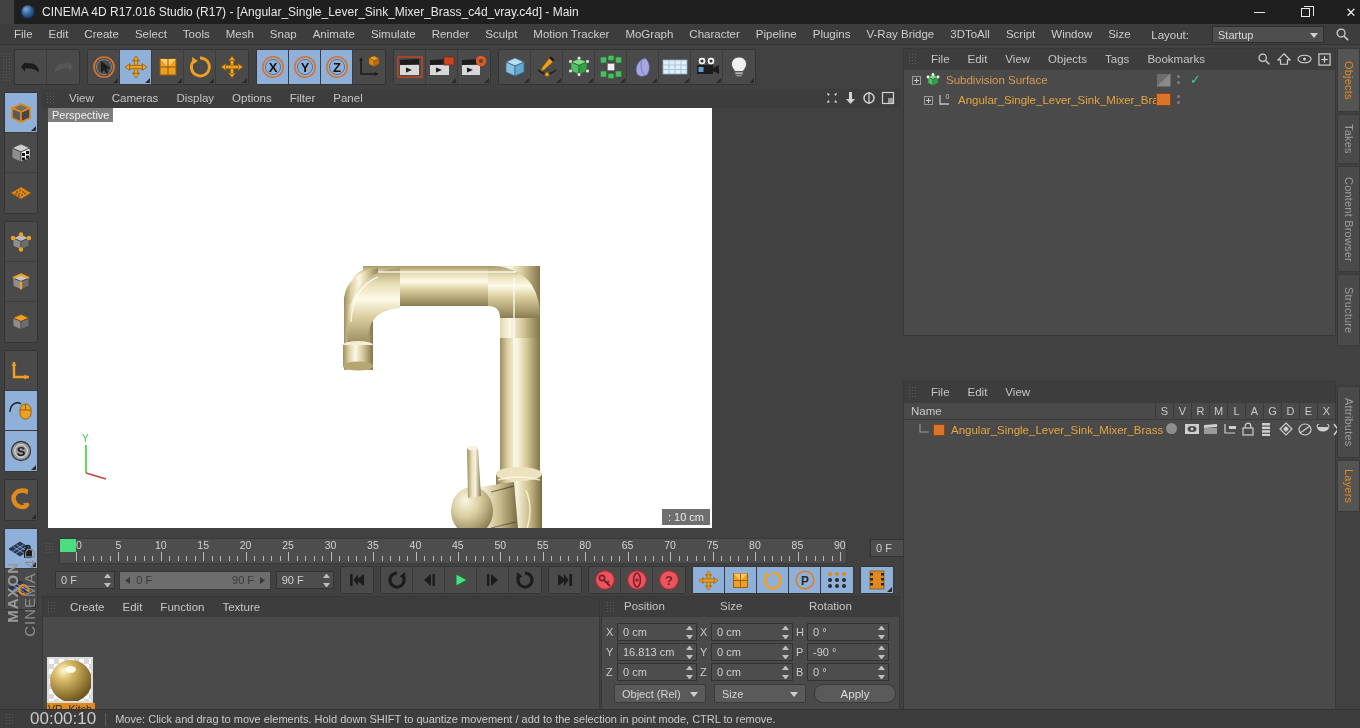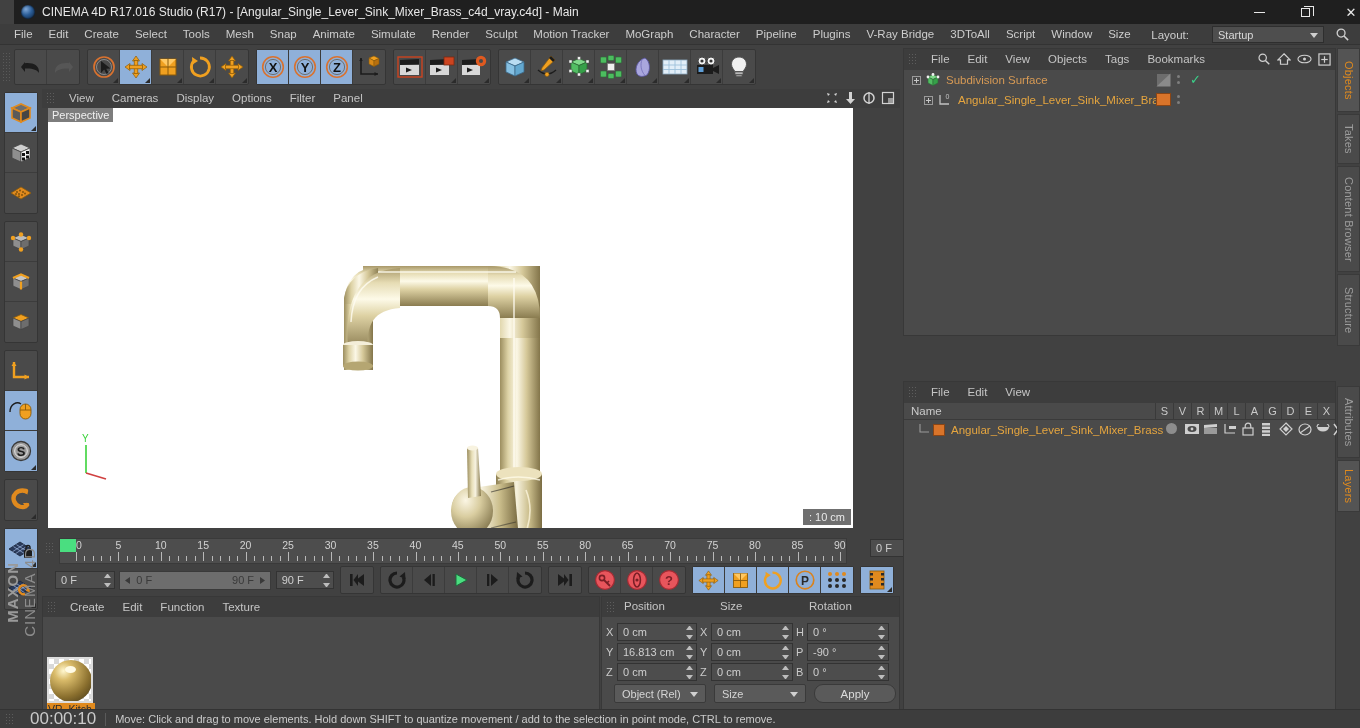--- a/index.html
+++ b/index.html
@@ -77,21 +77,21 @@
      letter-spacing:1px; color:#8d8d8d; }
   .maxon .b { font-weight:bold; color:#9a9a9a; }
 
   
   .viewport-panel { position:absolute; left:42px; top:89px; width:858px; height:447px; background:#414141;}
   .vp-header { height:19px; background:#3d3d3d; display:flex; align-items:center; position:relative;}
   .vp-grip { width:9px; height:13px; margin:0 5px 0 4px;
     background-image:radial-gradient(#5d5d5d 40%, transparent 41%); background-size:3px 3px;}
   .vp-menu { padding:0 9px; color:#c5c5c5; font-size:11.5px; line-height:19px; cursor:default;}
   .vp-icons { position:absolute; right:5px; top:2px; display:flex; gap:5px; align-items:center;}
-  .vp-canvas { position:absolute; left:6px; top:19px; width:805px; height:420px;
+  .vp-canvas { position:absolute; left:6px; top:19px; width:664px; height:420px;
      background:#fff; overflow:hidden; }
   .vp-label { position:absolute; left:0; top:0; background:#7d7d7d; color:#f0f0f0;
      font-size:11px; padding:1px 4px; z-index:5;}
   .vp-scale { position:absolute; right:2px; bottom:3px; background:#6f6f6f; color:#eaeaea;
      font-size:11px; padding:2px 6px; z-index:5;}
   .vp-axis { position:absolute; left:32px; bottom:45px; z-index:5;}
 
   
   .timeline { position:absolute; left:42px; top:536px; width:858px; height:58px; background:#414141;}
   .tl-ruler { position:absolute; left:17px; top:2px; width:788px; height:26px; background:#4d4d4d;

